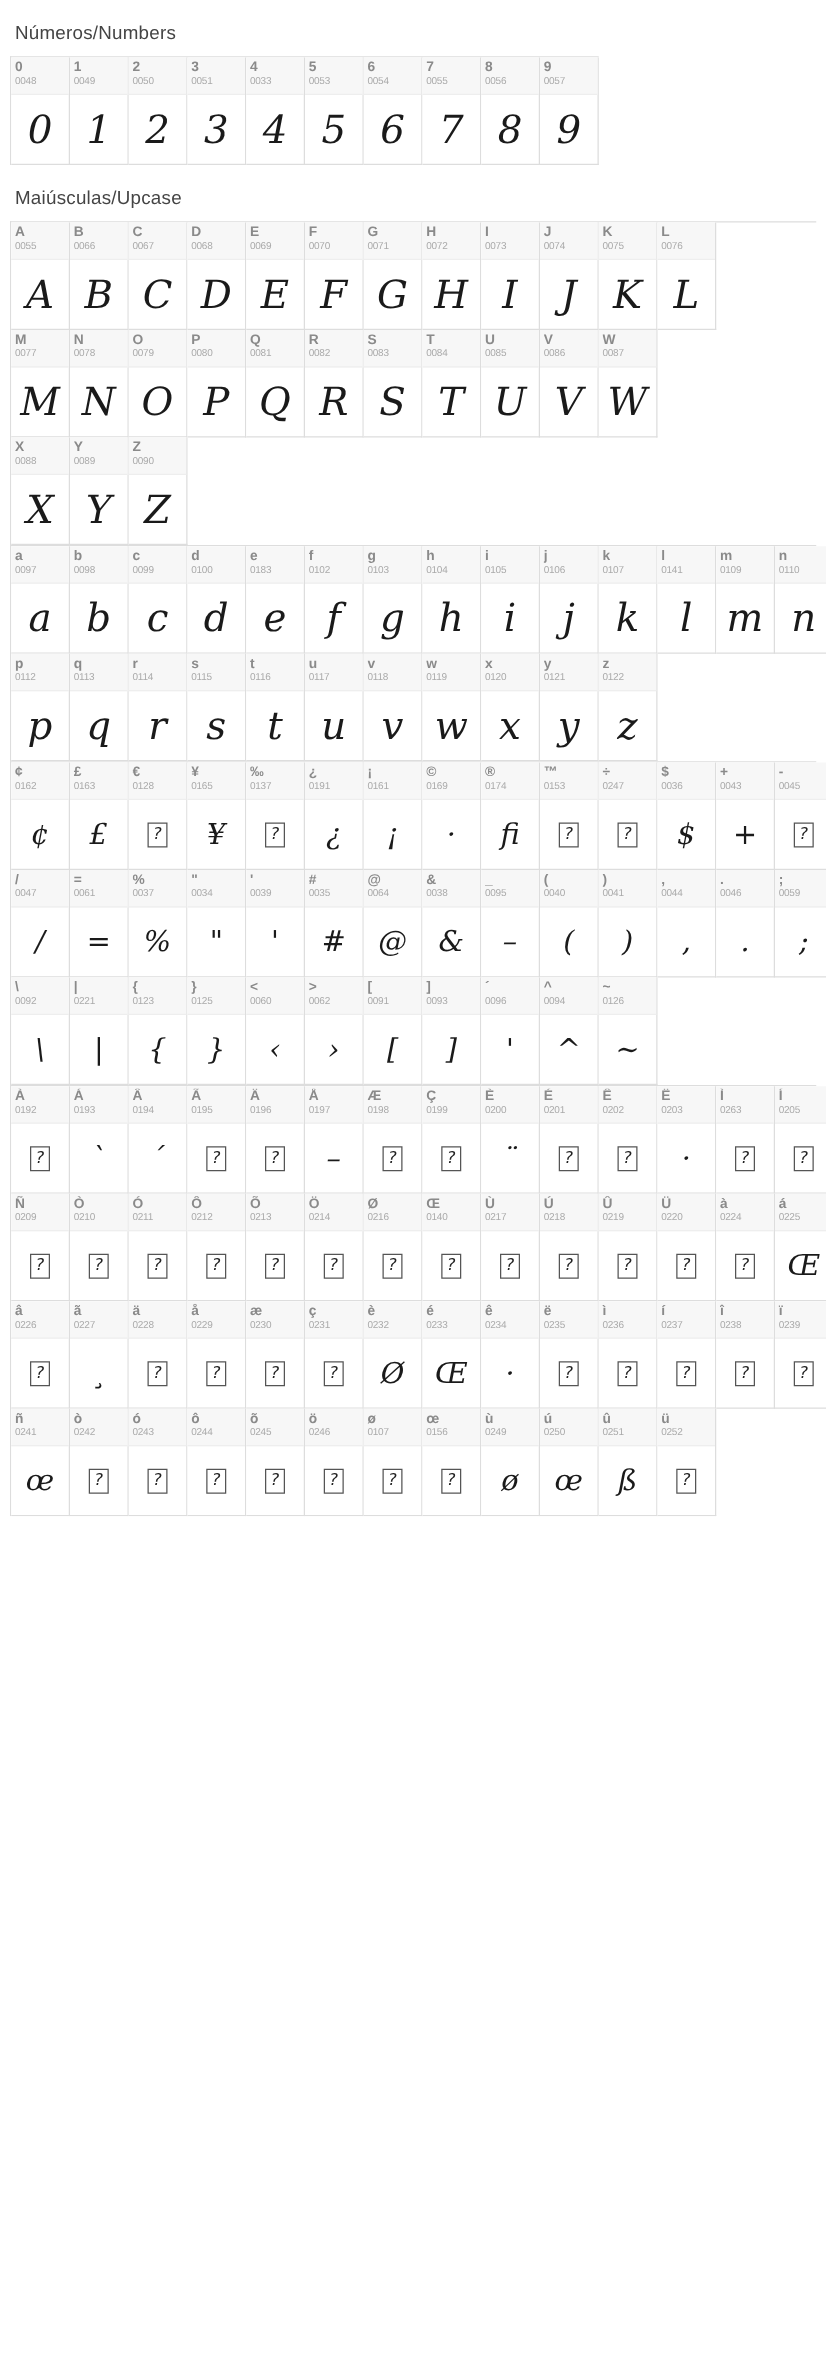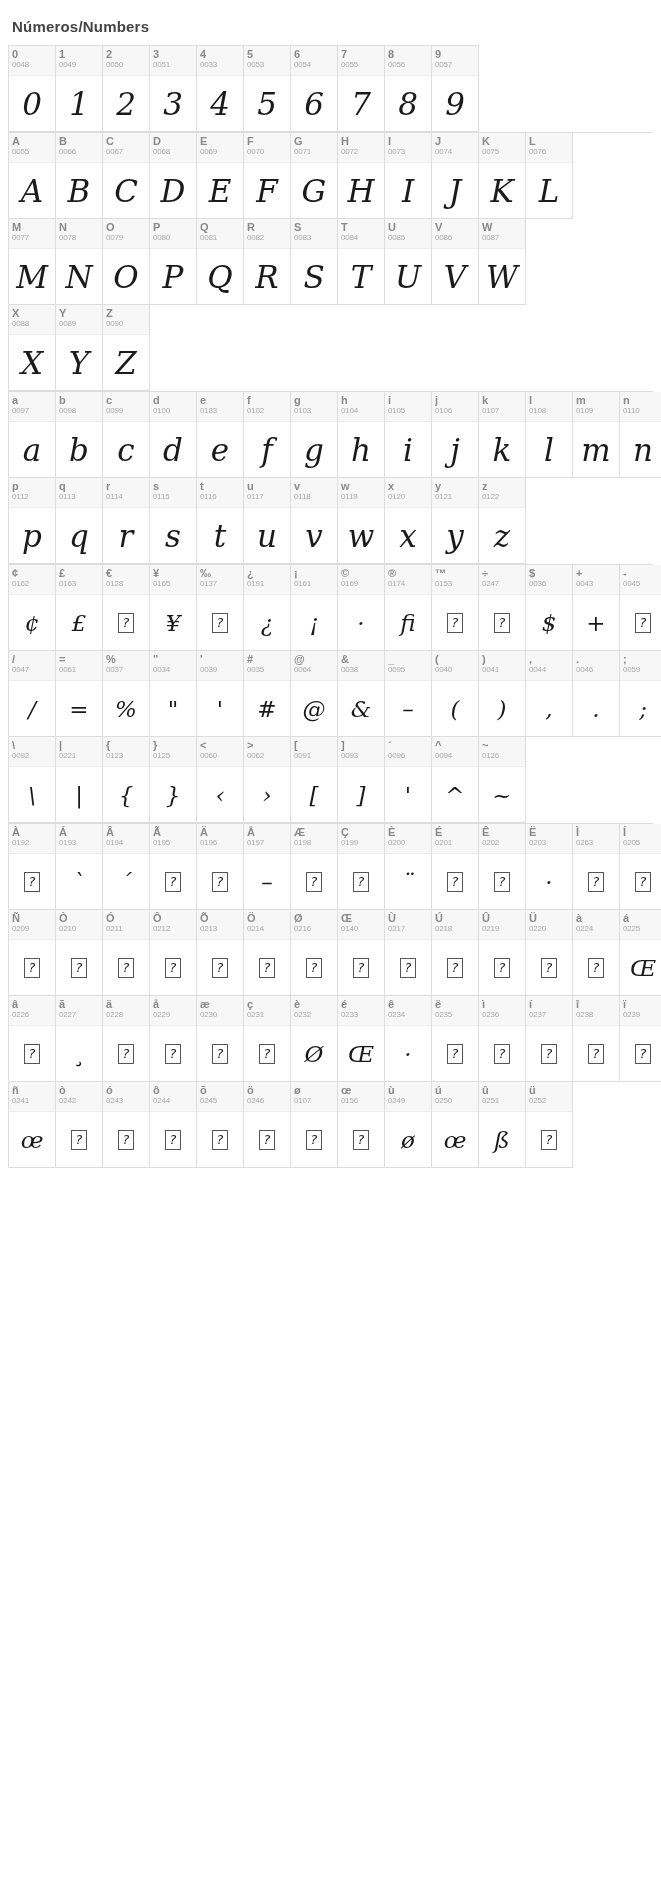--- a/index.html
+++ b/index.html
@@ -10,21 +10,21 @@
     width: 661px;
   }
   body {
     font-family: "Liberation Sans", sans-serif;
     color: #333333;
     padding: 0 8px;
   }
   .section-title {
     font-size: 15px;
     color: #444444;
-    font-weight: bold;
+    font-weight: normal;
     margin: 18px 0 10px 4px;
     letter-spacing: 0.2px;
   }
   .glyph-block {
     display: flex;
     flex-wrap: wrap;
     border-left: 1px solid #dddddd;
     border-top: 1px solid #dddddd;
     width: max-content;
     max-width: 645px;
@@ -162,20 +162,21 @@
         </div>
         <div class="glyph-cell">
           <div class="glyph-head">
             <div class="glyph-char">9</div>
             <div class="glyph-code">0057</div>
           </div>
           <div class="glyph-body script">9</div>
         </div>
       </div>
     </div>
+    <div class="section-title">Maiúsculas/Upcase</div>
     <div class="glyph-block">
       <div class="glyph-row">
         <div class="glyph-cell">
           <div class="glyph-head">
             <div class="glyph-char">A</div>
             <div class="glyph-code">0055</div>
           </div>
           <div class="glyph-body script">A</div>
         </div>
         <div class="glyph-cell">
@@ -434,21 +435,21 @@
         <div class="glyph-cell">
           <div class="glyph-head">
             <div class="glyph-char">k</div>
             <div class="glyph-code">0107</div>
           </div>
           <div class="glyph-body script">k</div>
         </div>
         <div class="glyph-cell">
           <div class="glyph-head">
             <div class="glyph-char">l</div>
-            <div class="glyph-code">0108</div>
+            <div class="glyph-code">0141</div>
           </div>
           <div class="glyph-body script">l</div>
         </div>
         <div class="glyph-cell">
           <div class="glyph-head">
             <div class="glyph-char">m</div>
             <div class="glyph-code">0109</div>
           </div>
           <div class="glyph-body script">m</div>
         </div>

